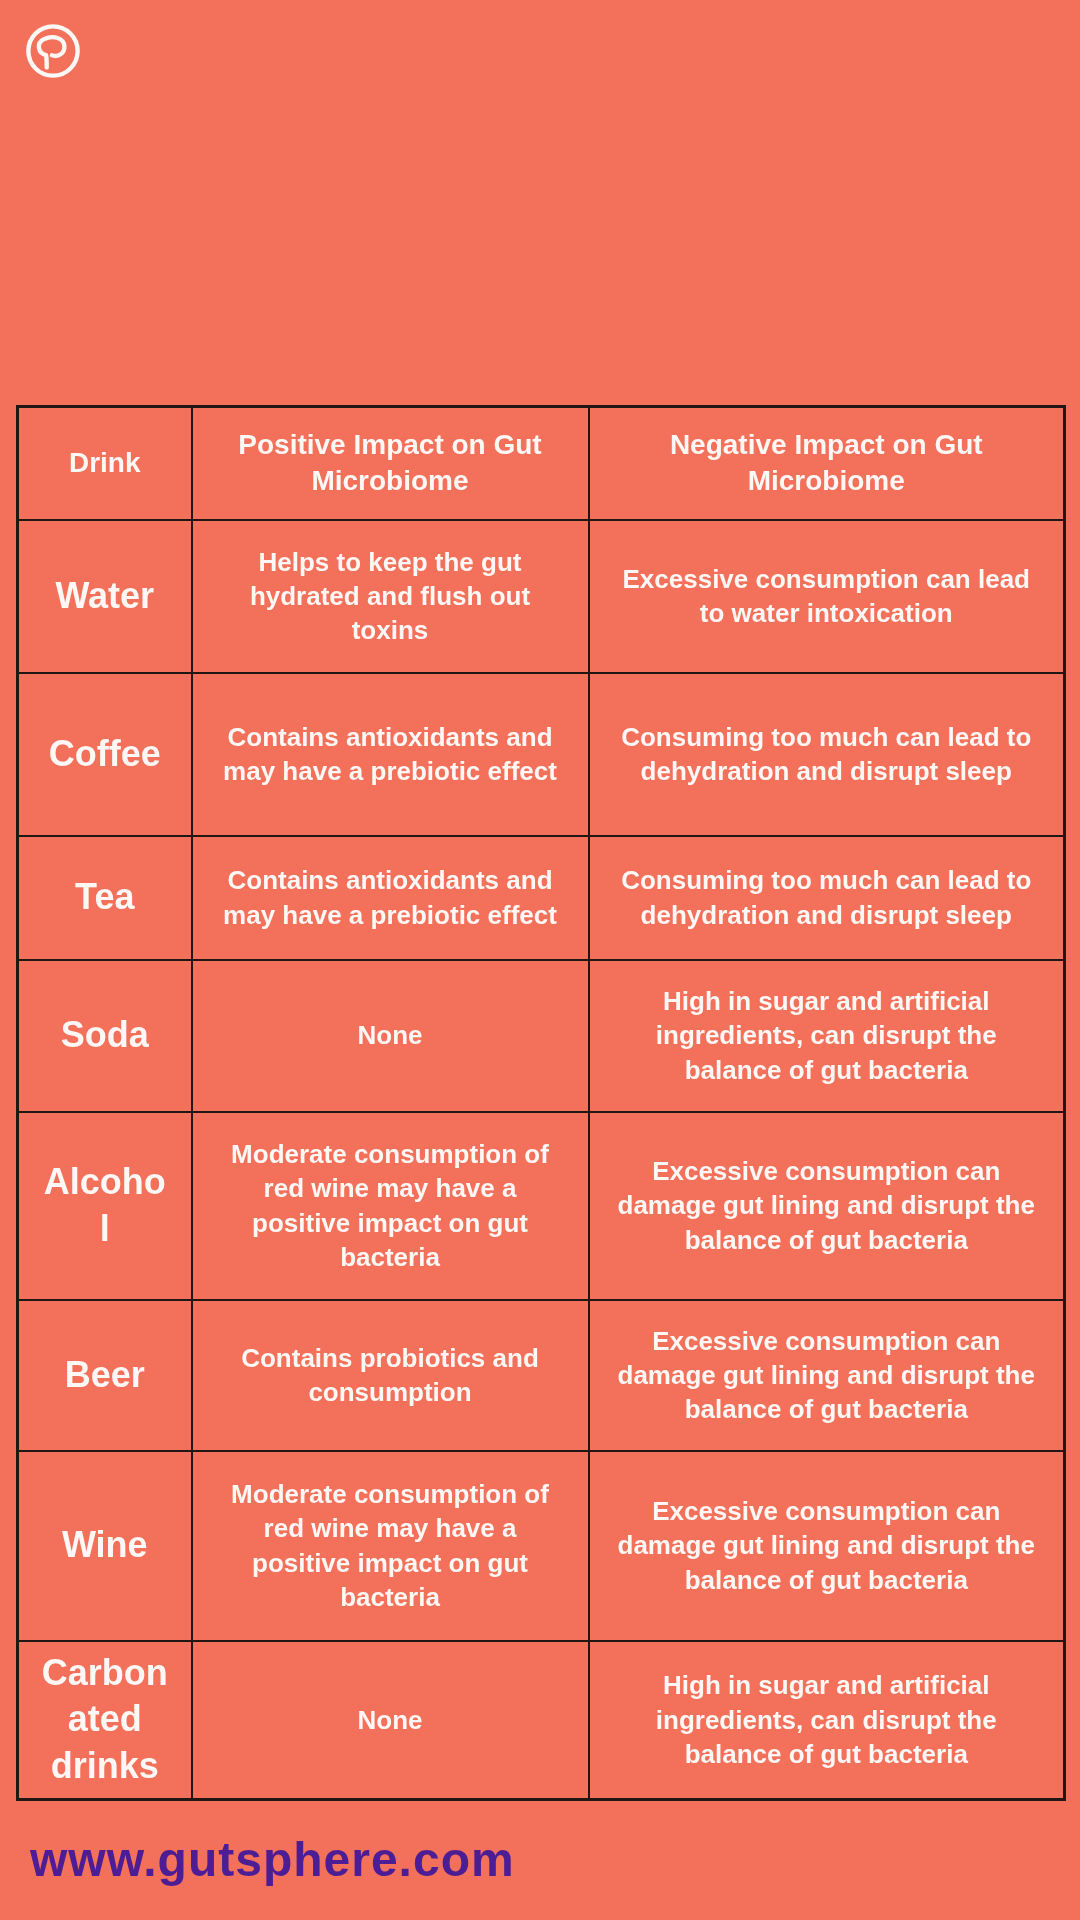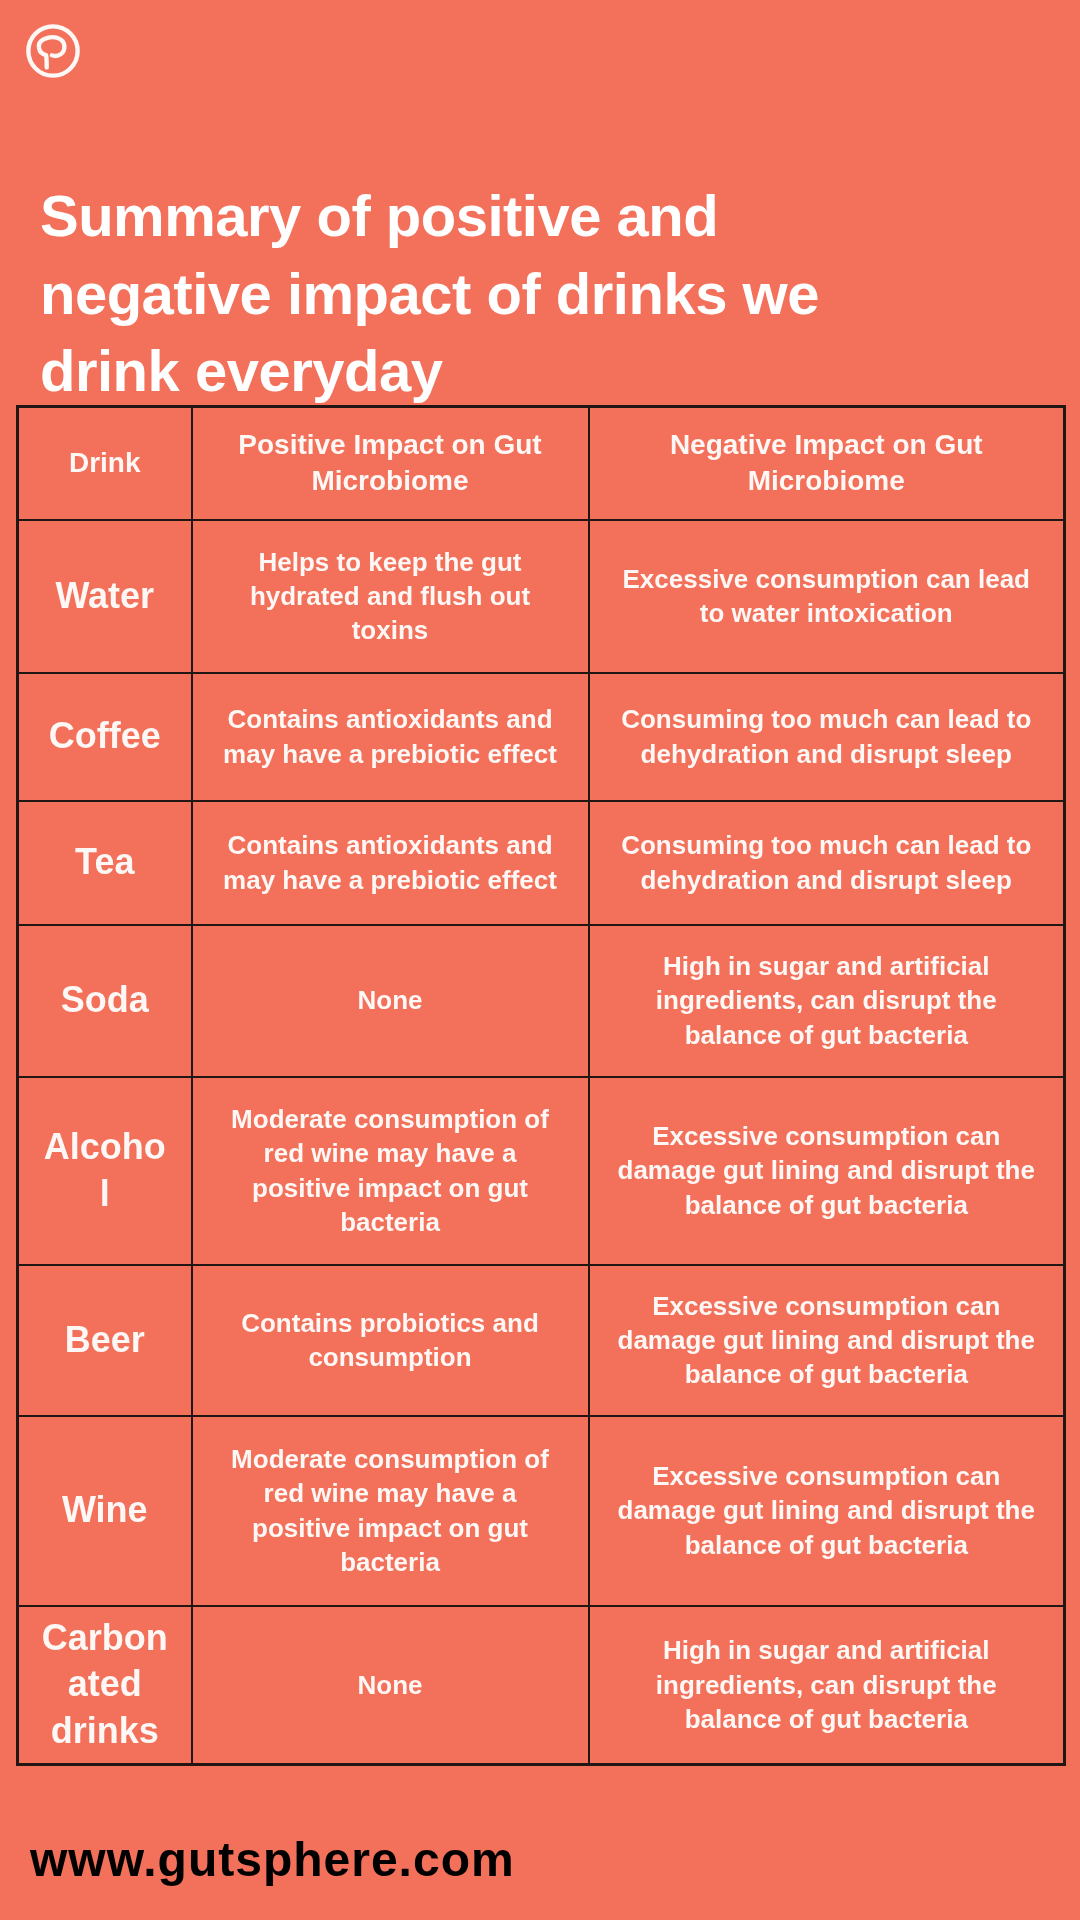--- a/index.html
+++ b/index.html
@@ -63,53 +63,48 @@
   table.impact{border:3px solid var(--table_border,#221614);}
   table.impact th{font-size:28px;line-height:1.3;}
   td.drink-cell{
     font-size:36px;line-height:1.3;
     padding:8px 12px;
     overflow-wrap:anywhere;
   }
   td.impact-cell{font-size:26px;line-height:1.32;}
   tr.r-header{height:113px;}
   tr.r-0{height:153px;}
-  tr.r-1{height:128px;}
+  tr.r-1{height:163px;}
   tr.r-2{height:124px;}
   tr.r-3{height:152px;}
   tr.r-4{height:188px;}
   tr.r-5{height:151px;}
   tr.r-6{height:190px;}
   tr.r-7{height:150px;}
   
   .footer{
     position:absolute;left:30px;top:1832px;
-    color:#000000;
+    color:#4c1d95;
     font-size:48px;
     font-weight:700;
     letter-spacing:1px;
   }
 </style>
 </head>
 <body>
 
 <div class="page">
 
   <div class="logo">
     <svg class="logo-icon" viewBox="0 0 60 60" aria-hidden="true">
       <circle cx="30" cy="30" r="25.5" fill="none" stroke="#FDF8F5" stroke-width="4.5"></circle>
       <path d="M23.5 47 C23.5 41 23.5 37.5 22.8 34.2 C14.5 32.5 12.5 21.5 20.5 17.8 C30.5 13.2 41.5 16.5 41.8 25.2 C42 32.5 35.5 36.8 28.8 34.4" fill="none" stroke="#FDF8F5" stroke-width="4.5" stroke-linecap="round" stroke-linejoin="round"></path>
     </svg>
   </div>
 
-  <h1 class="title">
-    <span class="line">Summary of positive and</span>
-    <span class="line">negative impact of drinks we</span>
-    <span class="line">drink everyday</span>
-  </h1>
 
   <table class="impact">
     <colgroup>
       <col class="c-drink">
         <col class="c-pos">
         <col class="c-neg">
     </colgroup>
     <tbody>
       <tr class="r-header">
         <th>Drink</th>

